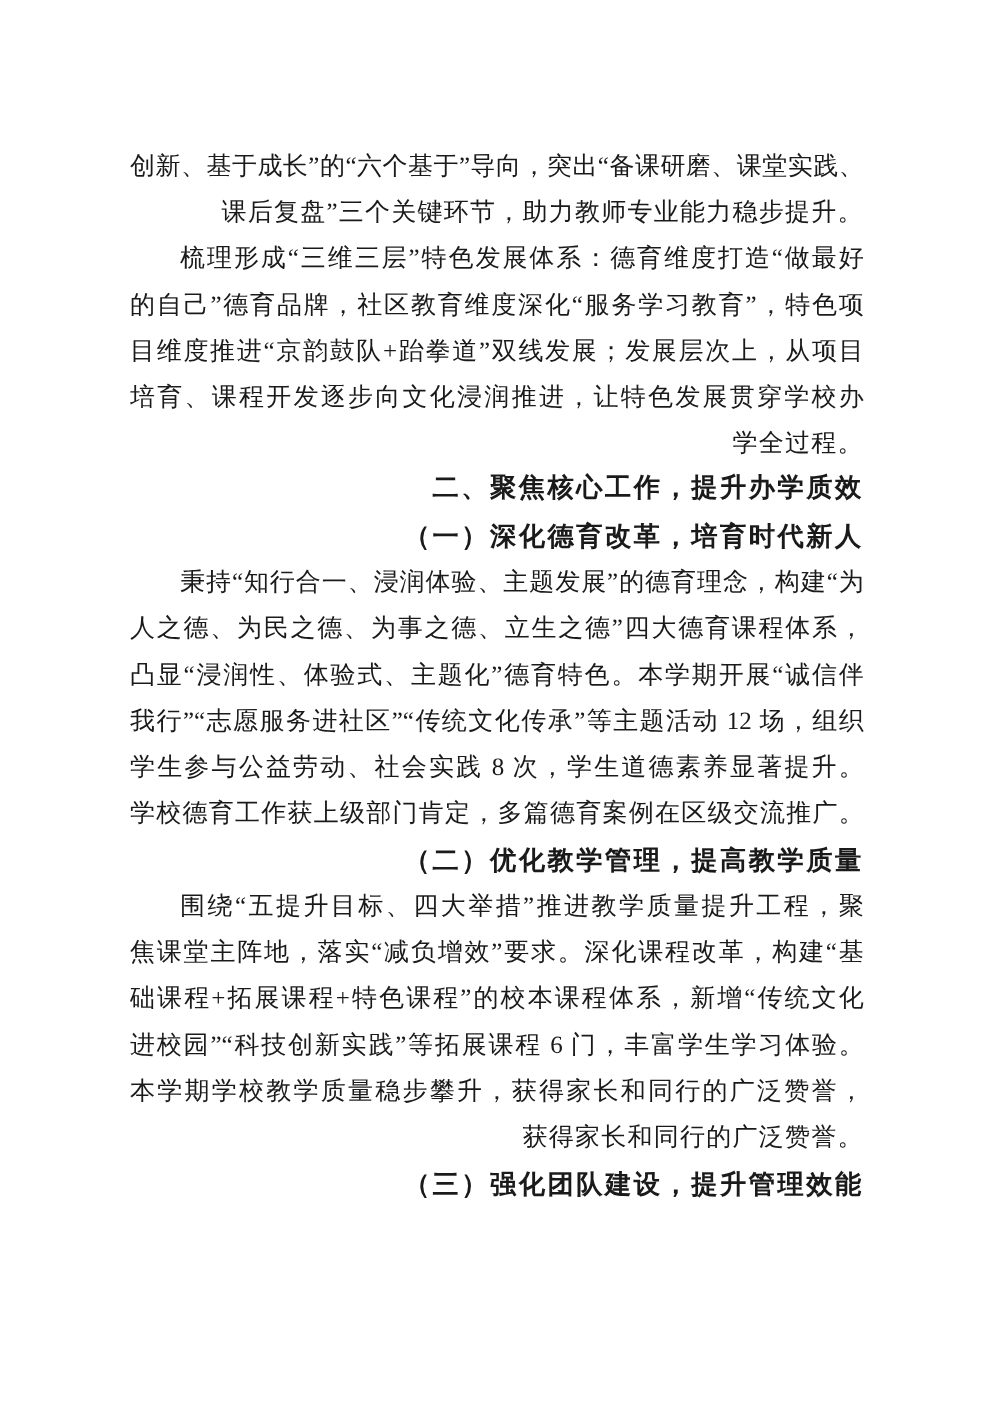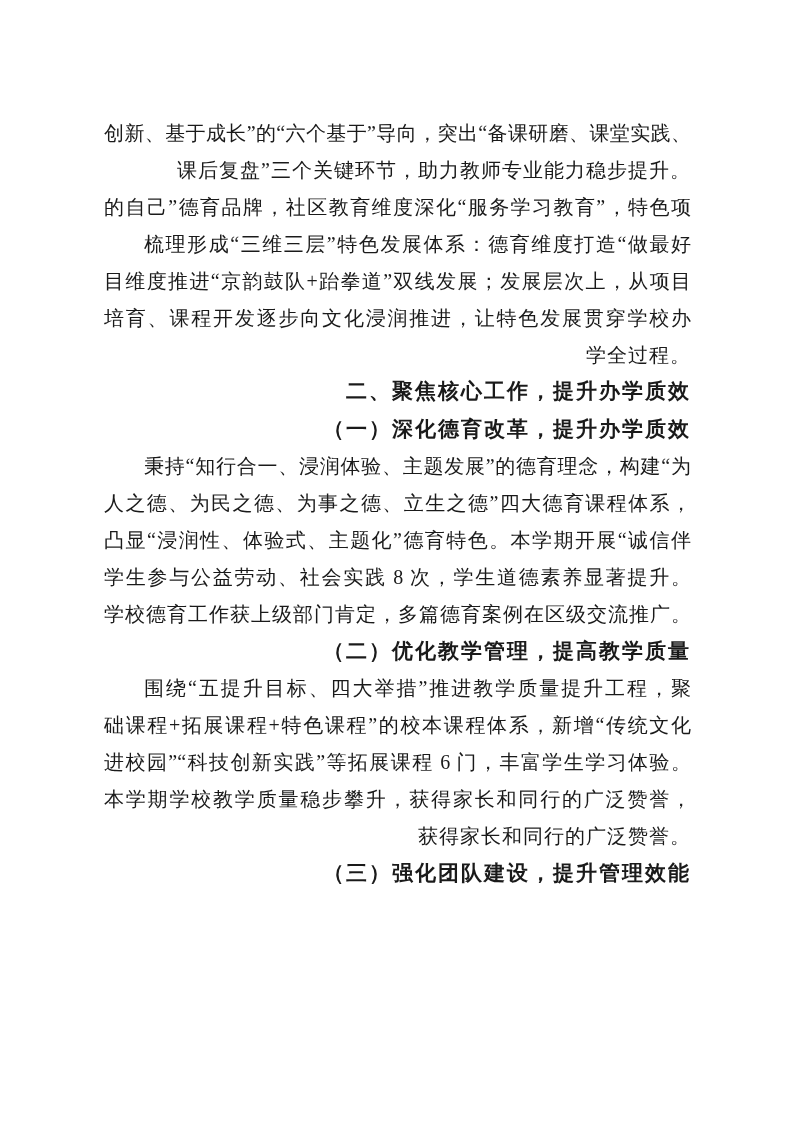--- a/index.html
+++ b/index.html
@@ -67,34 +67,36 @@
   }
 </style>
 </head>
 <body>
 
 <div class="page">
 
   <div class="doc-body">
       <div class="line body fill">创新、基于成长”的“六个基于”导向，突出“备课研磨、课堂实践、</div>
       <div class="line body">课后复盘”三个关键环节，助力教师专业能力稳步提升。</div>
+      <div class="line body indent fill">梳理形成“三维三层”特色发展体系：德育维度打造“做最好</div>
       <div class="line body fill">的自己”德育品牌，社区教育维度深化“服务学习教育”，特色项</div>
-      <div class="line body indent fill">梳理形成“三维三层”特色发展体系：德育维度打造“做最好</div>
       <div class="line body fill">目维度推进“京韵鼓队+跆拳道”双线发展；发展层次上，从项目</div>
       <div class="line body fill">培育、课程开发逐步向文化浸润推进，让特色发展贯穿学校办</div>
       <div class="line body">学全过程。</div>
       <div class="line h1 indent">二、聚焦核心工作，提升办学质效</div>
-      <div class="line h2 indent">（一）深化德育改革，提升办学质效</div>
+      <div class="line h2 indent">（一）深化德育改革，培育时代新人</div>
       <div class="line body indent fill">秉持“知行合一、浸润体验、主题发展”的德育理念，构建“为</div>
       <div class="line body fill">人之德、为民之德、为事之德、立生之德”四大德育课程体系，</div>
       <div class="line body fill">凸显“浸润性、体验式、主题化”德育特色。本学期开展“诚信伴</div>
+      <div class="line body fill">我行”“志愿服务进社区”“传统文化传承”等主题活动 12 场，组织</div>
       <div class="line body fill">学生参与公益劳动、社会实践 8 次，学生道德素养显著提升。</div>
       <div class="line body fill">学校德育工作获上级部门肯定，多篇德育案例在区级交流推广。</div>
       <div class="line h2 indent">（二）优化教学管理，提高教学质量</div>
       <div class="line body indent fill">围绕“五提升目标、四大举措”推进教学质量提升工程，聚</div>
+      <div class="line body fill">焦课堂主阵地，落实“减负增效”要求。深化课程改革，构建“基</div>
       <div class="line body fill">础课程+拓展课程+特色课程”的校本课程体系，新增“传统文化</div>
       <div class="line body fill">进校园”“科技创新实践”等拓展课程 6 门，丰富学生学习体验。</div>
       <div class="line body fill">本学期学校教学质量稳步攀升，获得家长和同行的广泛赞誉，</div>
       <div class="line body">获得家长和同行的广泛赞誉。</div>
       <div class="line h2 indent">（三）强化团队建设，提升管理效能</div>
     </div>
 
   <div class="footer">
     <span class="dash">—</span><span class="pagenum">2</span><span class="dash">—</span>
   </div>

